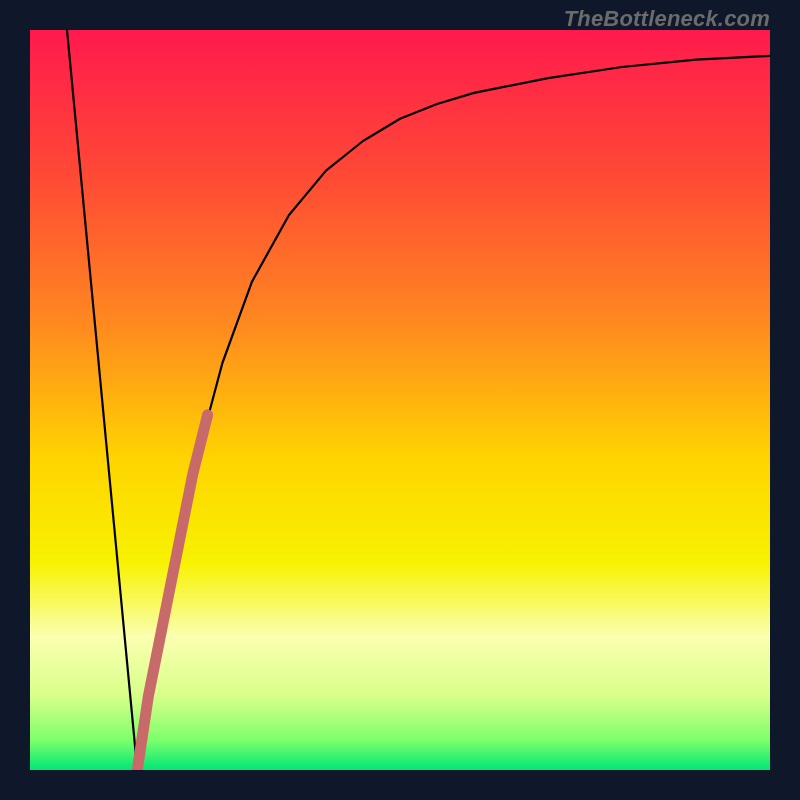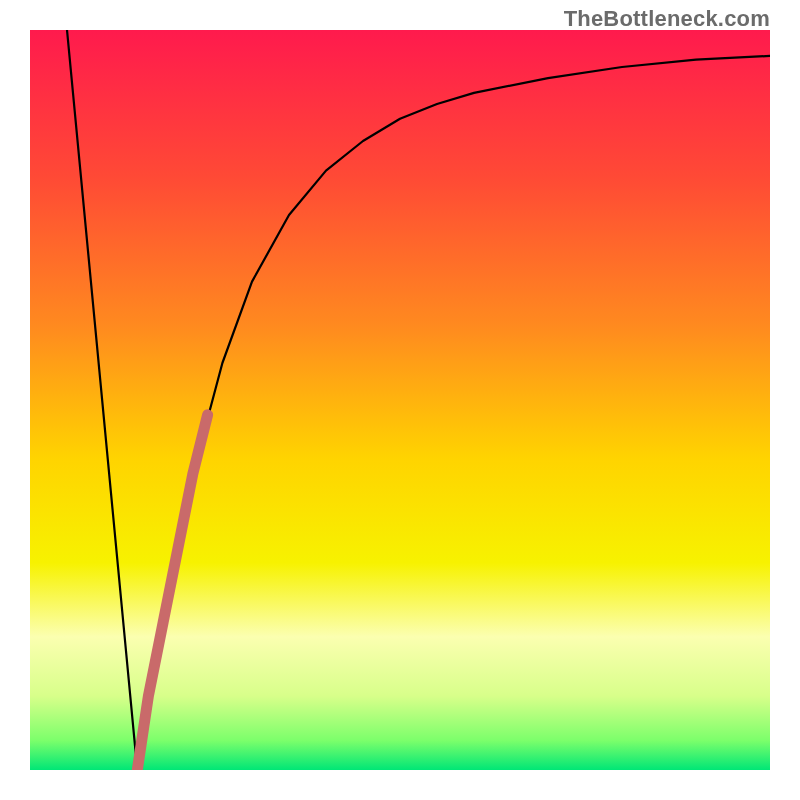--- a/index.html
+++ b/index.html
@@ -7,21 +7,22 @@
     padding: 0;
     width: 800px;
     height: 800px;
     background: #000;
     overflow: hidden;
   }
   .frame {
     position: relative;
     width: 800px;
     height: 800px;
-    background: #ffffff;
+    background: #0f172a;
+    font-style: italic;
   }
   .plot-area {
     position: absolute;
     left: 30px;
     top: 30px;
     width: 740px;
     height: 740px;
     overflow: hidden;
   }
   .gradient-bg {

